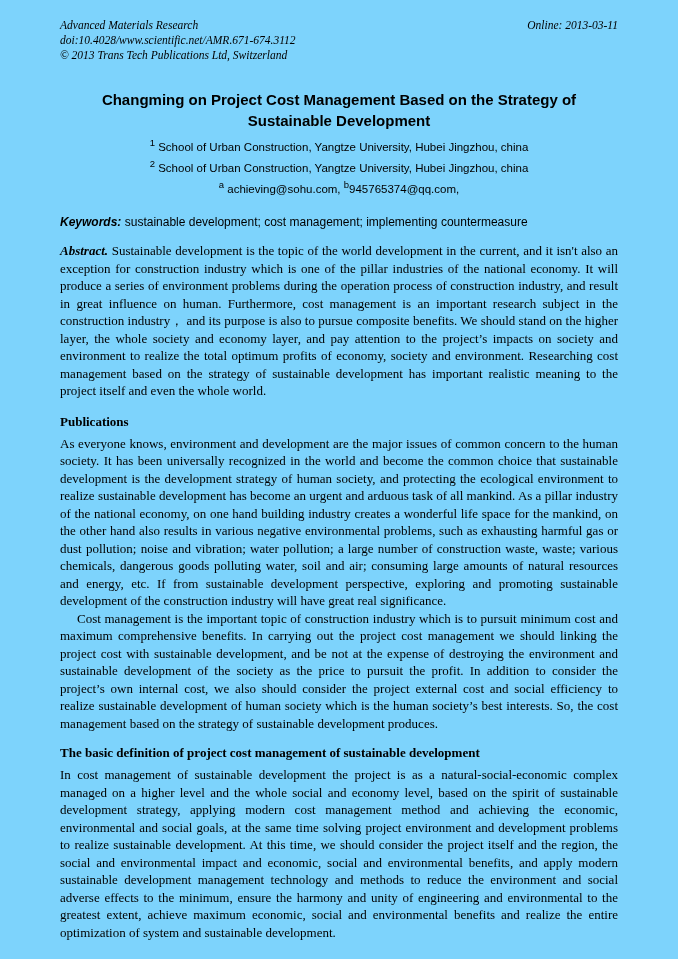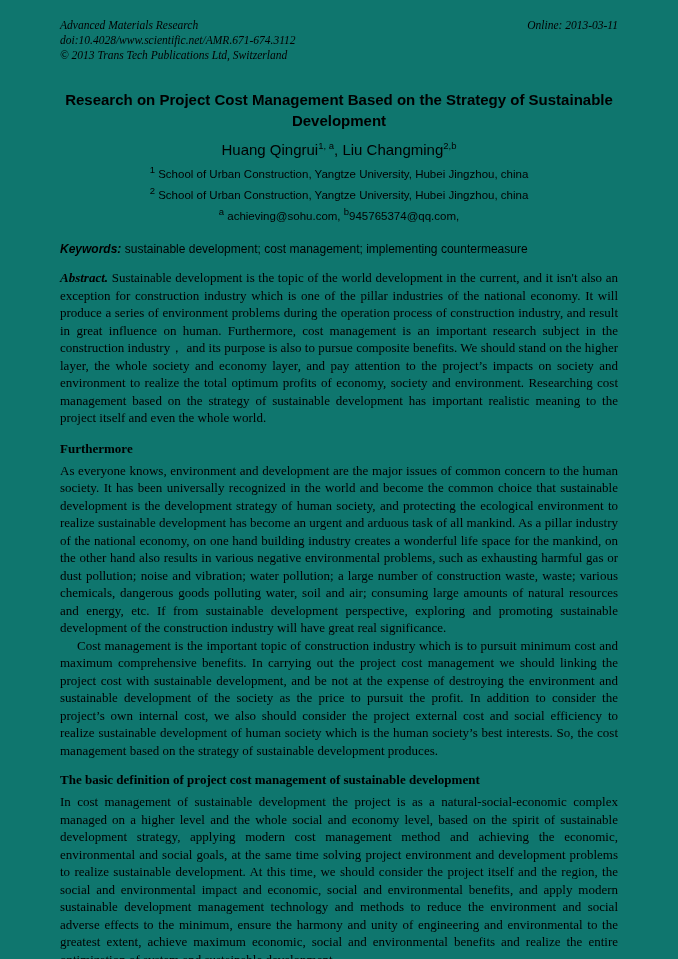--- a/index.html
+++ b/index.html
@@ -5,21 +5,21 @@
   html, body {
     margin: 0;
     padding: 0;
     background: #ffffff;
   }
   .page {
     position: relative;
     width: 678px;
     height: 959px;
     margin: 0 auto;
-    background: #0f766e;
+    background: #7dd3fc;
     color: #000000;
     box-sizing: border-box;
     padding: 18px 60px 20px 60px;
     overflow: hidden;
     font-family: "Liberation Serif", serif;
   }
   
   .pub-header {
     display: flex;
     justify-content: space-between;
@@ -93,36 +93,35 @@
 
   <div class="pub-header">
     <div class="left">
       <div>Advanced Materials Research</div>
       <div>doi:10.4028/www.scientific.net/AMR.671-674.3112</div>
       <div>© 2013 Trans Tech Publications Ltd, Switzerland</div>
     </div>
     <div class="right">Online: 2013-03-11</div>
   </div>
 
-  <h1 class="title">Research on Project Cost Management Based on the Strategy of Sustainable Development</h1>
+  <h1 class="title">Changming on Project Cost Management Based on the Strategy of Sustainable Development</h1>
 
-  <div class="authors"><span>Huang Qingrui</span><sup>1, a</sup><span>, </span><span>Liu Changming</span><sup>2,b</sup></div>
 
   <div class="affil"><sup>1</sup> <span>School of Urban Construction, Yangtze University, Hubei Jingzhou, china</span></div>
 
   <div class="affil"><sup>2</sup> <span>School of Urban Construction, Yangtze University, Hubei Jingzhou, china</span></div>
 
   <div class="emails"><sup>a</sup> <span>achieving@sohu.com,</span> <sup>b</sup><span>945765374@qq.com,</span></div>
 
   <div class="keywords"><span class="kw-label">Keywords:</span> <span>sustainable development; cost management; implementing countermeasure</span></div>
 
   <p class="body-par abstract"><span class="abs-label">Abstract.</span> <span>Sustainable development is the topic of the world development in the current, and it isn't also an exception for construction industry which is one of the pillar industries of the national economy. It will produce a series of environment problems during the operation process of construction industry, and result in great influence on human. Furthermore, cost management is an important research subject in the construction industry， and its purpose is also to pursue composite benefits. We should stand on the higher layer, the whole society and economy layer, and pay attention to the project’s impacts on society and environment to realize the total optimum profits of economy, society and environment. Researching cost management based on the strategy of sustainable development has important realistic meaning to the project itself and even the whole world.</span></p>
 
   <div>
-    <h2 class="sec-heading">Furthermore</h2>
+    <h2 class="sec-heading">Publications</h2>
     <p class="body-par">As everyone knows, environment and development are the major issues of common concern to the human society. It has been universally recognized in the world and become the common choice that sustainable development is the development strategy of human society, and protecting the ecological environment to realize sustainable development has become an urgent and arduous task of all mankind. As a pillar industry of the national economy, on one hand building industry creates a wonderful life space for the mankind, on the other hand also results in various negative environmental problems, such as exhausting harmful gas or dust pollution; noise and vibration; water pollution; a large number of construction waste, waste; various chemicals, dangerous goods polluting water, soil and air; consuming large amounts of natural resources and energy, etc. If from sustainable development perspective, exploring and promoting sustainable development of the construction industry will have great real significance.</p>
     <p class="body-par indent">Cost management is the important topic of construction industry which is to pursuit minimum cost and maximum comprehensive benefits. In carrying out the project cost management we should linking the project cost with sustainable development, and be not at the expense of destroying the environment and sustainable development of the society as the price to pursuit the profit. In addition to consider the project’s own internal cost, we also should consider the project external cost and social efficiency to realize sustainable development of human society which is the human society’s best interests. So, the cost management based on the strategy of sustainable development produces.</p>
   </div>
 
   <div>
     <h2 class="sec-heading">The basic definition of project cost management of sustainable development</h2>
     <p class="body-par">In cost management of sustainable development the project is as a natural-social-economic complex managed on a higher level and the whole social and economy level, based on the spirit of sustainable development strategy, applying modern cost management method and achieving the economic, environmental and social goals, at the same time solving project environment and development problems to realize sustainable development. At this time, we should consider the project itself and the region, the social and environmental impact and economic, social and environmental benefits, and apply modern sustainable development management technology and methods to reduce the environment and social adverse effects to the minimum, ensure the harmony and unity of engineering and environmental to the greatest extent, achieve maximum economic, social and environmental benefits and realize the entire optimization of system and sustainable development.</p>
   </div>
 
 </div>

